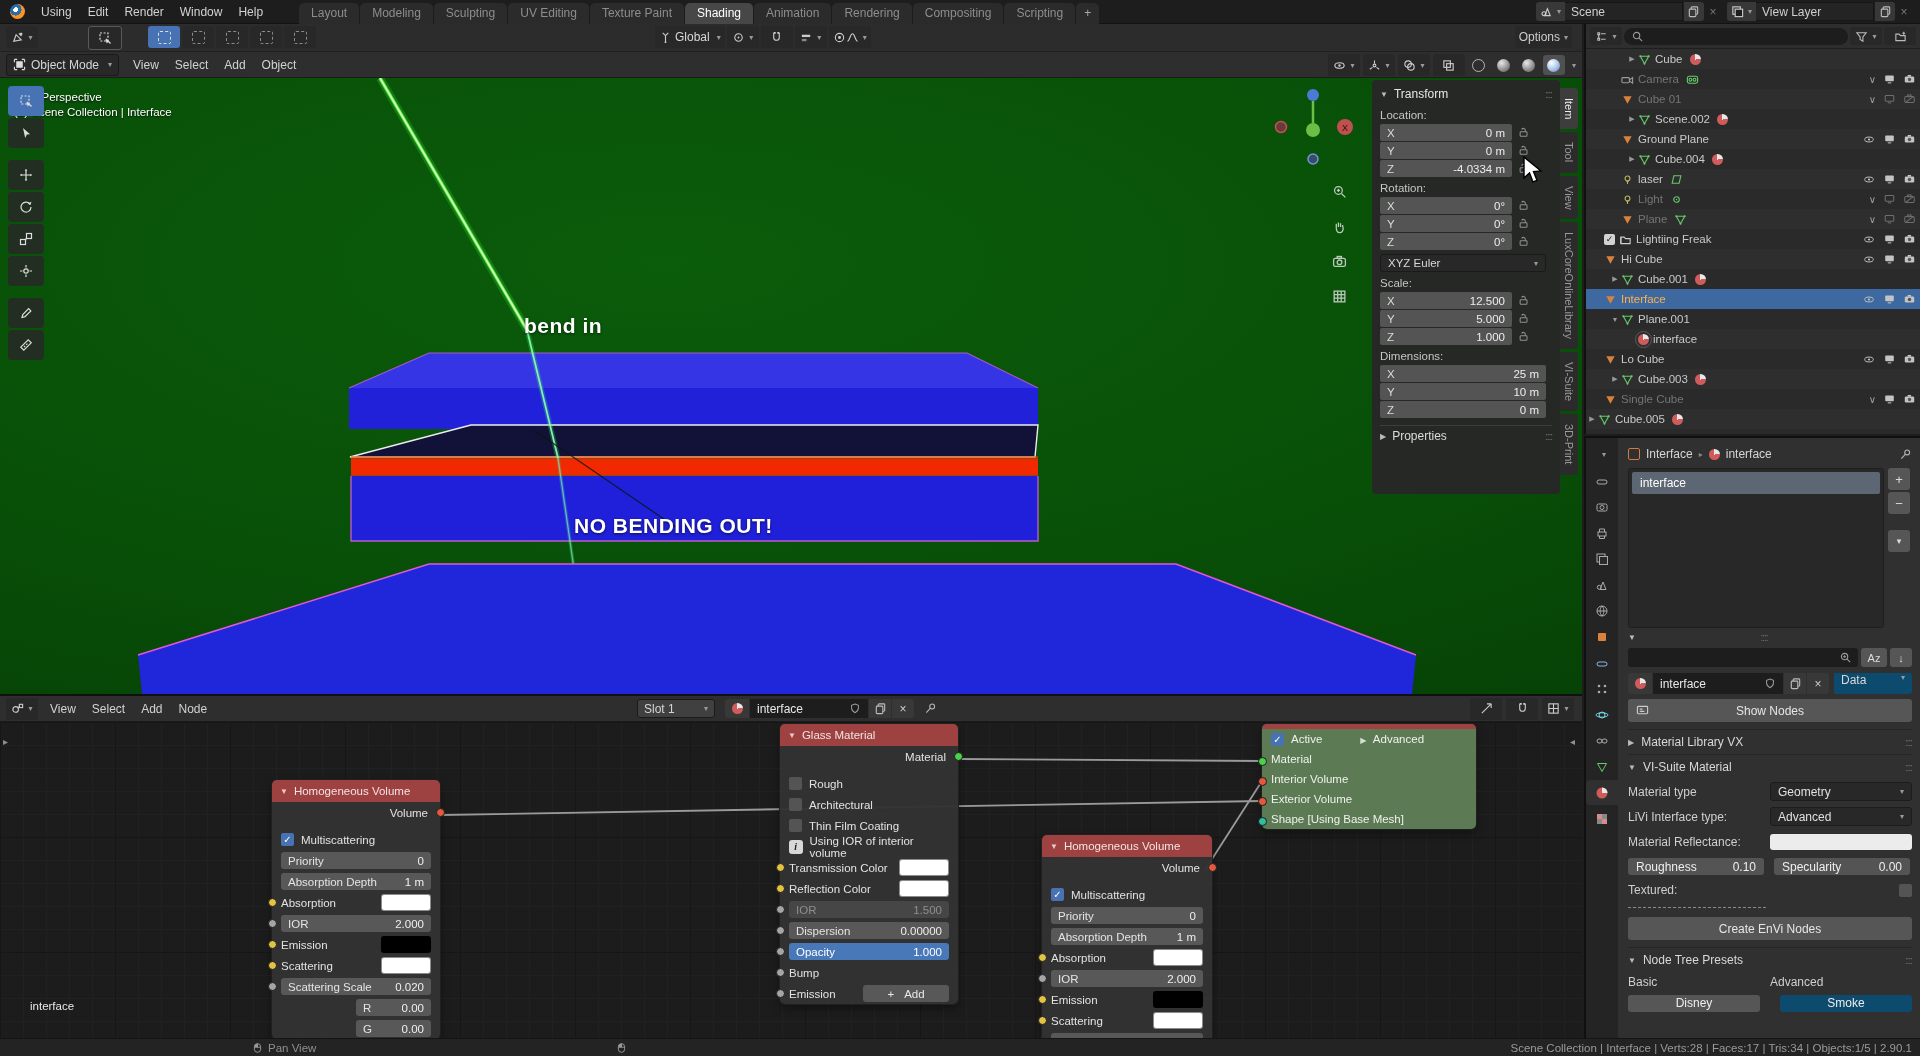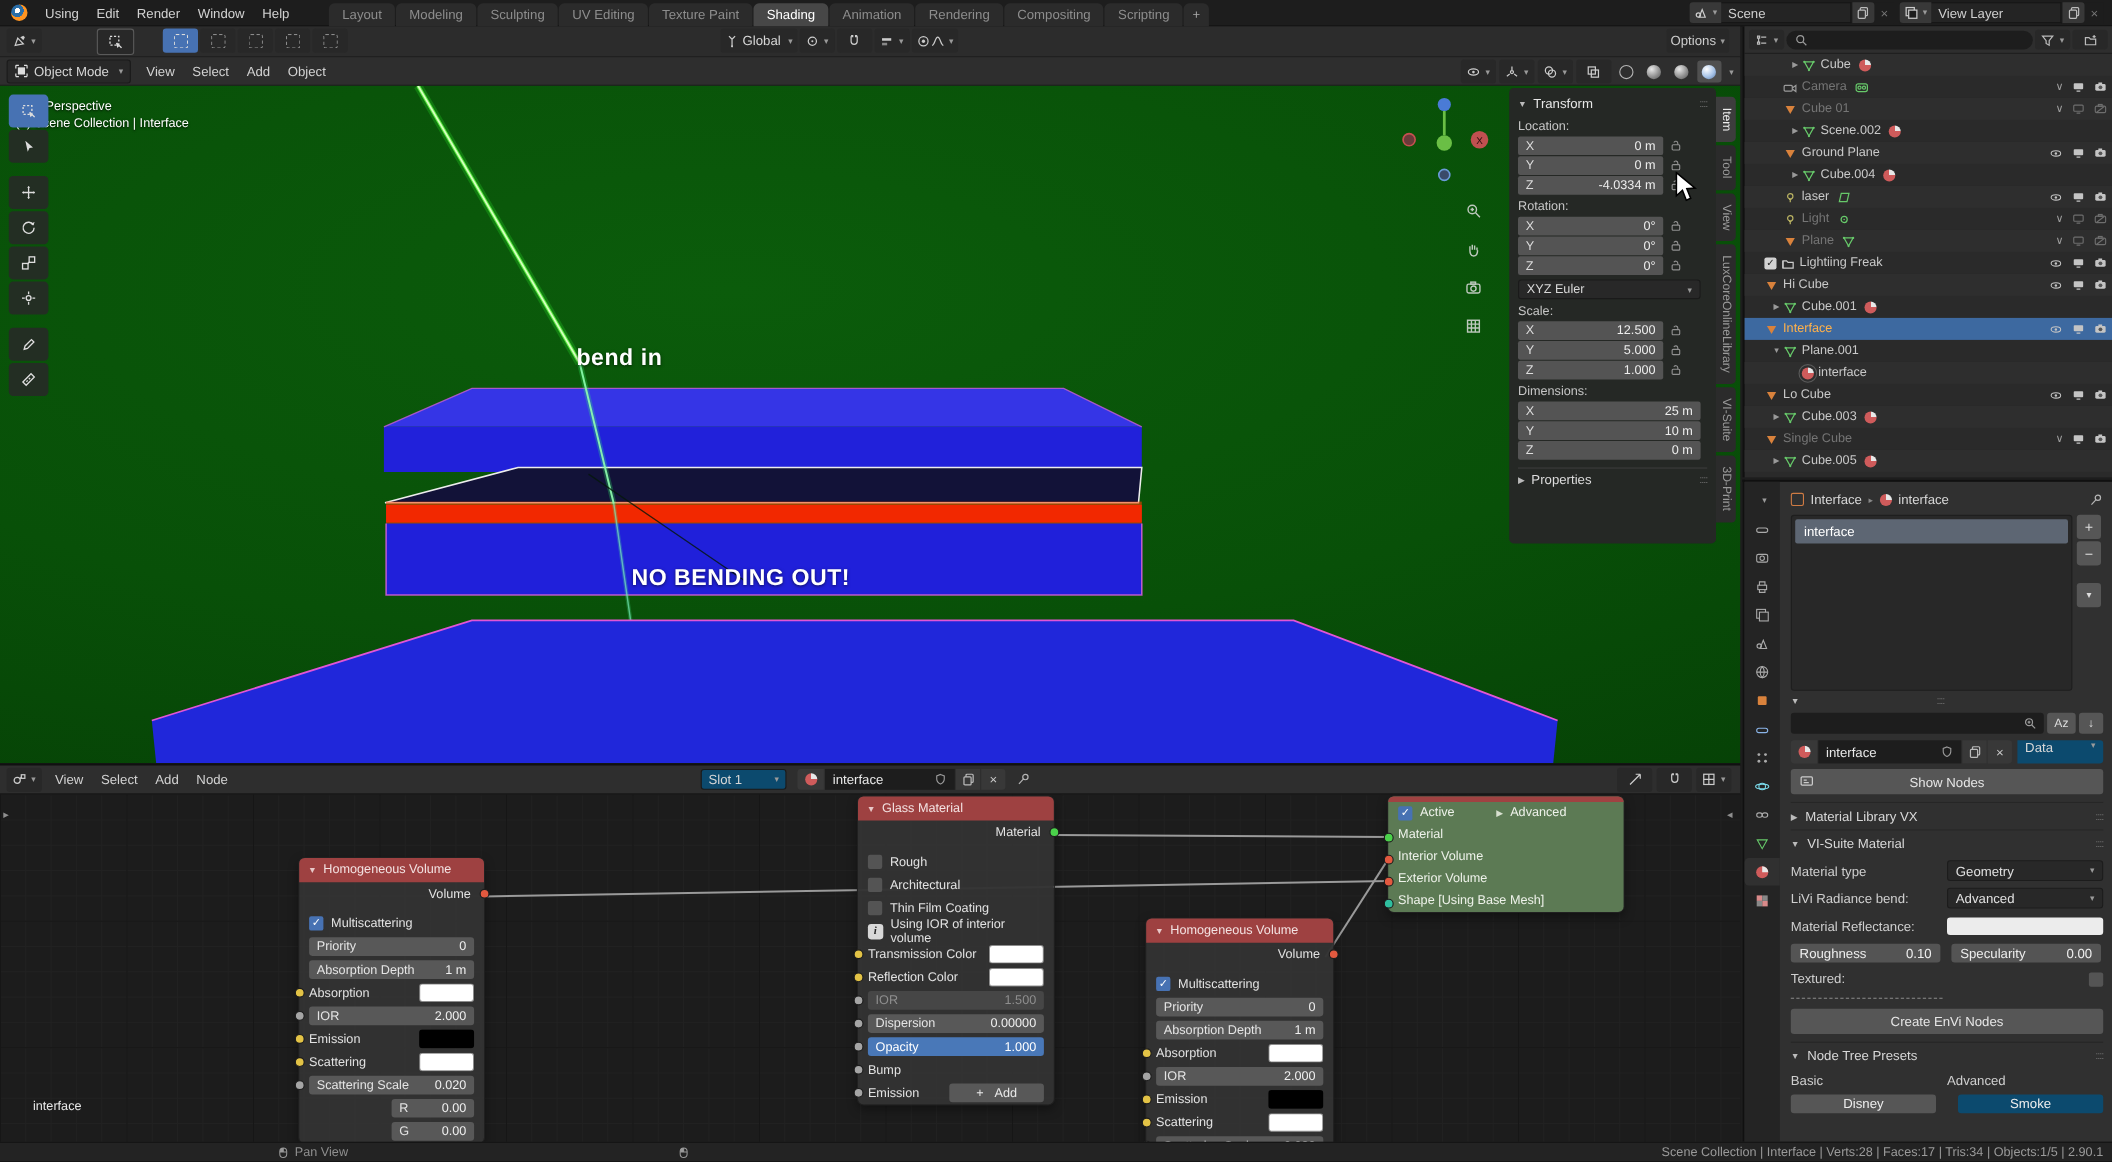--- a/index.html
+++ b/index.html
@@ -67,21 +67,21 @@
   .np-footer{display:flex;align-items:center;height:20px;border-top:1px solid #3d3d3d;margin-top:7px;color:#dcdcdc;}
   #npanel-tabs{position:absolute;left:1560px;top:10px;display:flex;flex-direction:column;gap:3px;}
   .np-tab{writing-mode:vertical-rl;background:#2b2b2b;color:#9a9a9a;border-radius:0 4px 4px 0;padding:10px 3px;font-size:11px;}
   .np-tab.active{background:#3d3d3d;color:#eee;}
   #vp-cursor{position:absolute;left:1522px;top:78px;}
   
   #node-editor{position:absolute;left:0;top:694px;width:1582px;height:344px;background:#1c1c1c;border-top:2px solid #101010;box-sizing:border-box;}
   #ne-header{height:26px;background:#2e2e2e;border-bottom:1px solid #1b1b1b;display:flex;align-items:center;box-sizing:border-box;position:relative;}
   #ne-center{position:absolute;left:637px;display:flex;align-items:center;}
   #ne-right{position:absolute;right:8px;display:flex;align-items:center;gap:4px;}
-  .ne-slot{width:78px;height:19px;background:#0c4a6e;border:1px solid #1a1a1a;border-radius:3px;display:flex;align-items:center;padding:0 6px;box-sizing:border-box;color:#d6d6d6;}
+  .ne-slot{width:78px;height:19px;background:#404040;border:1px solid #1a1a1a;border-radius:3px;display:flex;align-items:center;padding:0 6px;box-sizing:border-box;color:#d6d6d6;}
   .ne-slot .chev{margin-left:auto;}
   #ne-canvas{position:relative;width:1582px;height:318px;overflow:hidden;
     background-color:#1c1c1c;
     background-image:linear-gradient(#161616 1px,transparent 1px),linear-gradient(90deg,#161616 1px,transparent 1px),linear-gradient(#212121 1px,transparent 1px),linear-gradient(90deg,#212121 1px,transparent 1px);
     background-size:115px 115px,115px 115px,23px 23px,23px 23px;}
   #wires{position:absolute;left:0;top:0;}
   .node{position:absolute;background:rgba(51,51,51,.97);border-radius:5px;box-shadow:0 0 0 1px #202020, 0 4px 10px rgba(0,0,0,.4);font-size:11.5px;color:#e2e2e2;}
   .node-header{height:22px;background:#9e4141;border-radius:5px 5px 0 0;display:flex;align-items:center;padding:0 8px;color:#f3e2e2;gap:6px;}
   .node-header .tri{font-size:8px;color:#e8c8c8;}
   .nrow{height:21px;display:flex;align-items:center;padding:0 9px;position:relative;box-sizing:border-box;}
@@ -1472,21 +1472,21 @@
             </span>
             <span class="icn">
               <svg width="13" height="12" viewBox="0 0 14 14" fill="none" stroke="#c2c2c2" stroke-width="1.2">
                 <rect x="1.5" y="4" width="11" height="7" rx="1.5" fill="#c4c4c4" stroke="none"></rect>
                 <rect x="4.8" y="2.3" width="4" height="2" fill="#c4c4c4" stroke="none"></rect>
                 <circle cx="7" cy="7.5" r="2" fill="#555" stroke="none"></circle>
               </svg>
             </span>
           </span>
         </div>
-        <div class="ol-row" style="padding-left: 23px;">
+        <div class="ol-row" style="">
           <span class="ol-arrow">▶</span>
           <span class="icn">
             <svg width="13" height="13" viewBox="0 0 14 14" fill="none" stroke="#67c96a" stroke-width="1.2">
               <path d="M2.5 3.5h9L7 11.5Z"></path>
               <circle cx="2.5" cy="3.5" r="1.1" fill="#67c96a" stroke="none"></circle>
               <circle cx="11.5" cy="3.5" r="1.1" fill="#67c96a" stroke="none"></circle>
               <circle cx="7" cy="11.5" r="1.1" fill="#67c96a" stroke="none"></circle>
             </svg>
           </span>
           <span class="lbl">Cube.005</span>
@@ -1677,21 +1677,21 @@
           <span class="grip">::::</span>
       </div>
       <div class="prow">
         <span class="plabel">Material type</span>
         <span class="pdrop">
             <span>Geometry</span>
             <span class="chev">▾</span>
           </span>
       </div>
       <div class="prow">
-        <span class="plabel">LiVi Radiance bend:</span>
+        <span class="plabel">LiVi Interface type:</span>
         <span class="pdrop">
             <span>Advanced</span>
             <span class="chev">▾</span>
           </span>
       </div>
       <div class="prow">
         <span class="plabel">Material Reflectance:</span>
         <span style="width:142px;height:16px;background:#ececec;border-radius:3px"></span>
       </div>
       <div class="prow" style="gap:10px">

